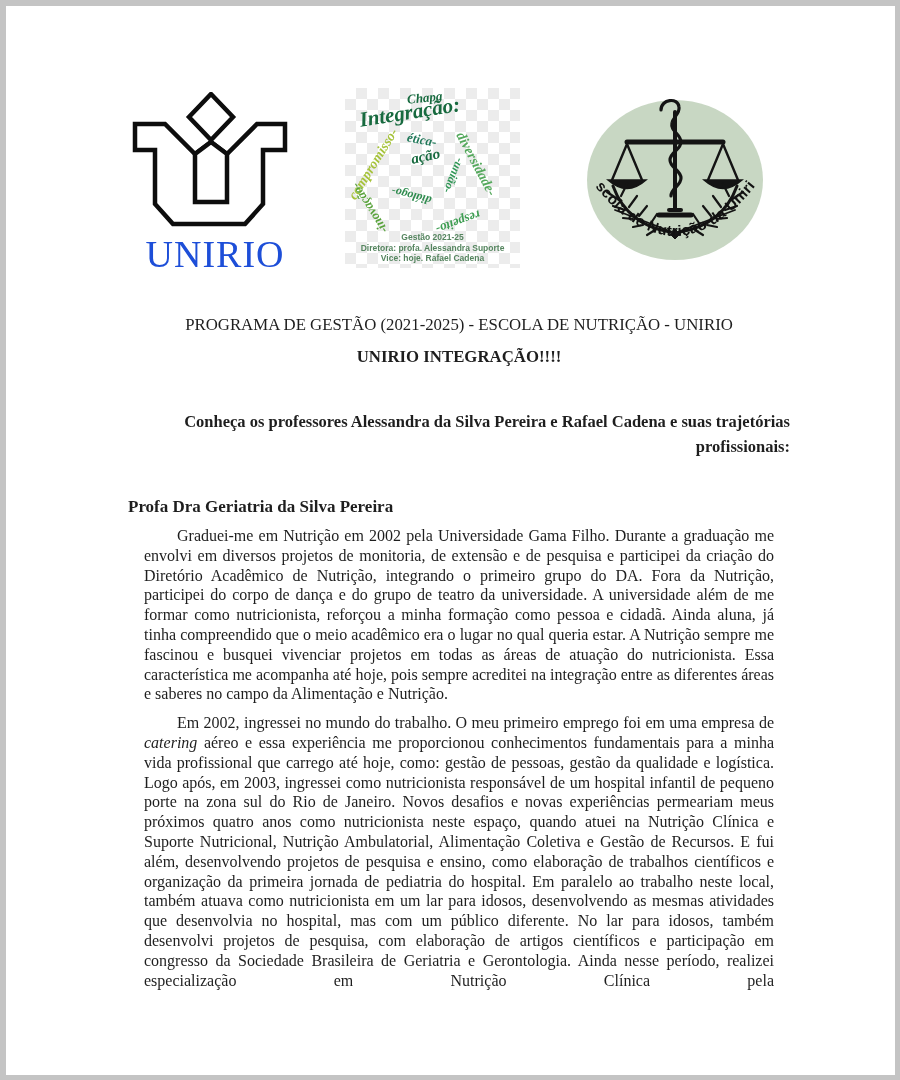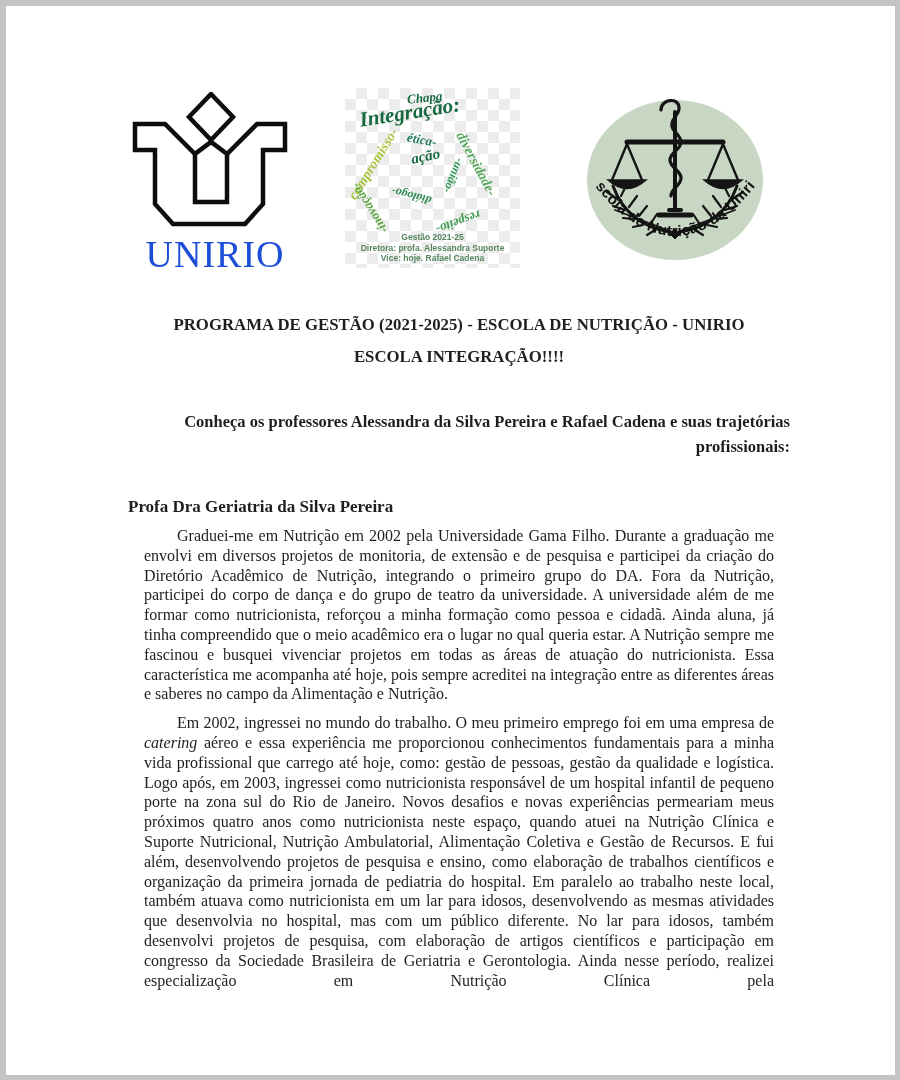--- a/index.html
+++ b/index.html
@@ -45,21 +45,21 @@
   }
 
   
   .nutri-logo{position:absolute;left:575px;top:92px;width:200px;height:175px;}
 
   
   .doc{
     position:absolute;left:128px;top:315px;width:662px;
     font-size:16px;line-height:19.8px;color:#1e1e1e;text-align:justify;
   }
-  .doc .t1{font-weight:bold;font-size:16.8px;line-height:20px;text-align:center;margin:0;}
+  .doc .t1{font-weight:normal;font-size:16.8px;line-height:20px;text-align:center;margin:0;}
   .doc .t2{font-weight:bold;font-size:16.8px;line-height:20px;text-align:center;margin:12px 0 0;}
   .doc .sub{font-weight:bold;font-size:16.5px;line-height:25px;text-align:right;margin:42px 0 0;}
   .doc .h3{font-weight:bold;font-size:17px;line-height:20px;text-align:left;margin:38px 0 0;}
   .doc p{margin:9px 16px 0;text-indent:33px;}
   .doc p.last{text-align-last:justify;}
   .doc .it{font-style:italic;}
 </style>
 </head>
 <body>
 
@@ -123,18 +123,18 @@
     </g>
     <path id="nutriArc" d="M18,92 Q100,196 182,92" fill="none" stroke="none"></path>
     <text font-family="Liberation Sans, sans-serif" font-size="15" font-weight="bold" fill="#111" letter-spacing="0.4">
       <textPath href="#nutriArc" startOffset="50%" text-anchor="middle">Escola de Nutrição da Unirio</textPath>
     </text>
   </svg>
 </div>
 
 <div class="doc">
   <div class="t1">PROGRAMA DE GESTÃO (2021-2025) - ESCOLA DE NUTRIÇÃO - UNIRIO</div>
-  <div class="t2">ESCOLA INTEGRAÇÃO!!!!</div>
+  <div class="t2">UNIRIO INTEGRAÇÃO!!!!</div>
   <div class="sub">Conheça os professores Alessandra da Silva Pereira e Rafael Cadena e suas trajetórias profissionais:</div>
   <div class="h3">Profa Dra Geriatria da Silva Pereira</div>
   <p>Graduei-me em Nutrição em 2002 pela Universidade Gama Filho. Durante a graduação me envolvi em diversos projetos de monitoria, de extensão e de pesquisa e participei da criação do Diretório Acadêmico de Nutrição, integrando o primeiro grupo do DA. Fora da Nutrição, participei do corpo de dança e do grupo de teatro da universidade. A universidade além de me formar como nutricionista, reforçou a minha formação como pessoa e cidadã. Ainda aluna, já tinha compreendido que o meio acadêmico era o lugar no qual queria estar. A Nutrição sempre me fascinou e busquei vivenciar projetos em todas as áreas de atuação do nutricionista. Essa característica me acompanha até hoje, pois sempre acreditei na integração entre as diferentes áreas e saberes no campo da Alimentação e Nutrição.</p>
   <p class="last"><span>Em 2002, ingressei no mundo do trabalho. O meu primeiro emprego foi em uma empresa de </span><span class="it">catering</span><span> aéreo e essa experiência me proporcionou conhecimentos fundamentais para a minha vida profissional que carrego até hoje, como: gestão de pessoas, gestão da qualidade e logística. Logo após, em 2003, ingressei como nutricionista responsável de um hospital infantil de pequeno porte na zona sul do Rio de Janeiro. Novos desafios e novas experiências permeariam meus próximos quatro anos como nutricionista neste espaço, quando atuei na Nutrição Clínica e Suporte Nutricional, Nutrição Ambulatorial, Alimentação Coletiva e Gestão de Recursos. E fui além, desenvolvendo projetos de pesquisa e ensino, como elaboração de trabalhos científicos e organização da primeira jornada de pediatria do hospital. Em paralelo ao trabalho neste local, também atuava como nutricionista em um lar para idosos, desenvolvendo as mesmas atividades que desenvolvia no hospital, mas com um público diferente. No lar para idosos, também desenvolvi projetos de pesquisa, com elaboração de artigos científicos e participação em congresso da Sociedade Brasileira de Geriatria e Gerontologia. Ainda nesse período, realizei especialização em Nutrição Clínica pela</span></p>
 </div>
 
 </body></html>

